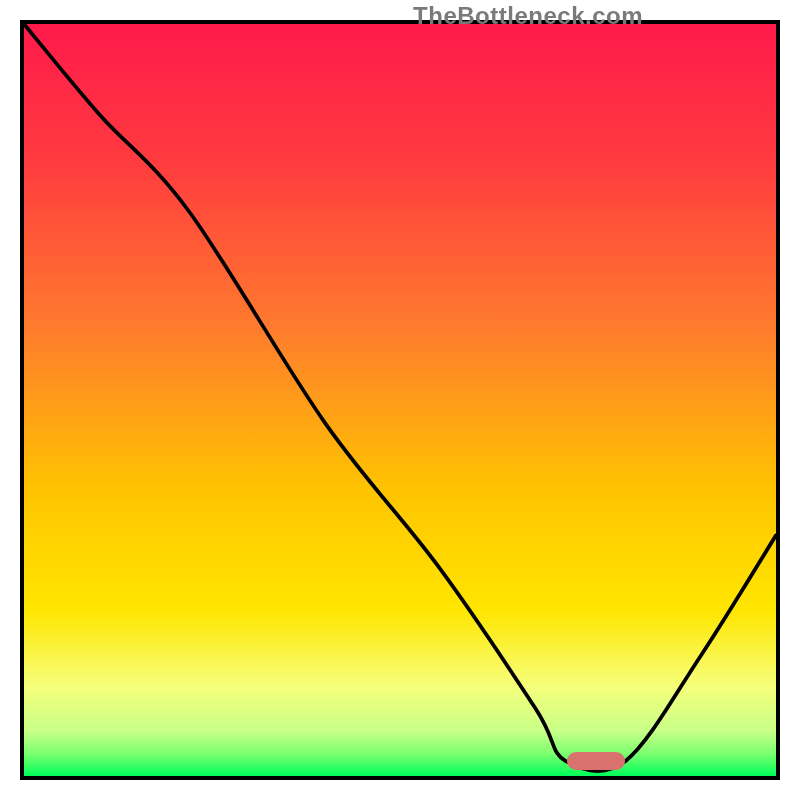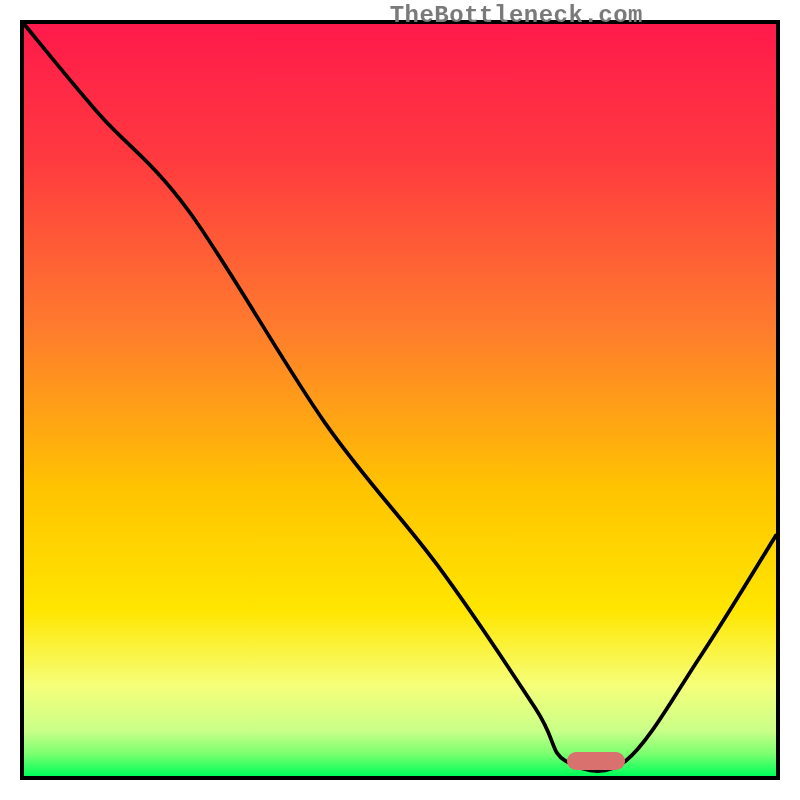--- a/index.html
+++ b/index.html
@@ -9,21 +9,20 @@
     height: 800px;
     background: #ffffff;
     font-family: Arial, Helvetica, sans-serif;
     overflow: hidden;
   }
 
   .canvas {
     position: relative;
     width: 651px;
     height: 800px;
-    font-family: Liberation Mono, monospace;
   }
 
   .watermark {
     position: absolute;
     top: 2px;
     right: 8px;
     font-size: 24px;
     font-weight: bold;
     color: #7a7a7a;
     letter-spacing: 0.5px;

